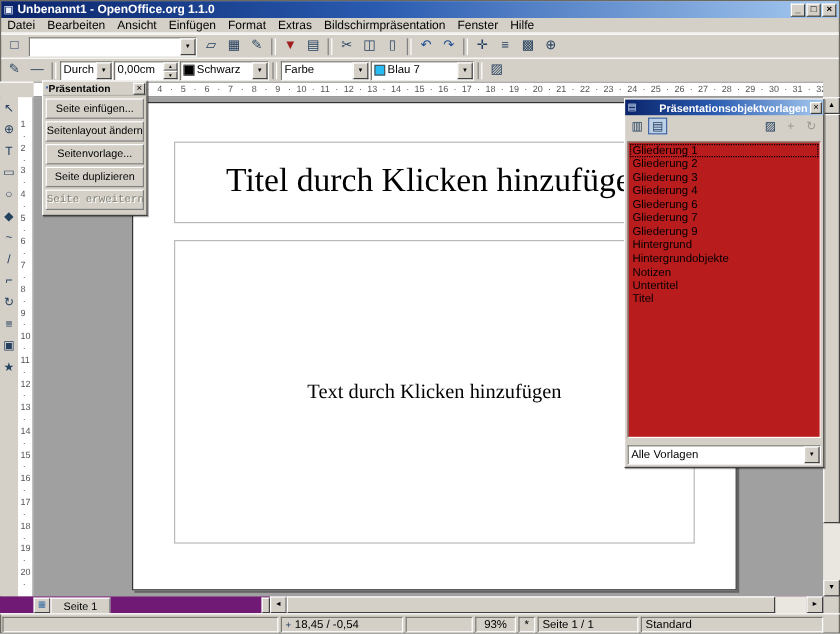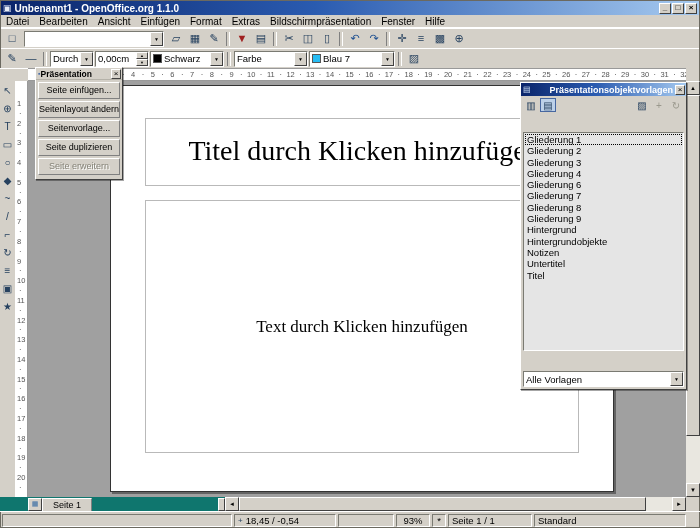--- a/index.html
+++ b/index.html
@@ -62,48 +62,48 @@
 #body-ph{position:absolute;left:34px;top:114px;width:434px;height:253px;border:1px solid #b9b9b9;font-family:"Liberation Serif",serif;font-size:17px;display:flex;align-items:center;justify-content:center;}
 
 
 #palette{position:absolute;left:35px;top:67px;width:88px;z-index:20;background:#d4d0c8;border:1px solid;border-color:#fff #404040 #404040 #fff;box-shadow:1px 1px 0 rgba(0,0,0,.35);padding-bottom:2px;}
 .pal-title{height:12px;display:flex;align-items:center;gap:0;padding:0 1px 0 2px;border-bottom:1px solid #b5b2a9;}
 .pal-ticon{font-size:7px;color:#4a6da8;line-height:1;flex:none;}
 .pal-label{flex:1;font-size:8.5px;font-weight:bold;white-space:nowrap;overflow:hidden;}
 .mini-close{width:10px;height:10px;background:#d4d0c8;border:1px solid;border-color:#fff #404040 #404040 #fff;font-size:8px;line-height:8px;text-align:center;flex:none;}
 .pal-items{padding:2px 2px 0;}
 .pal-item{height:17px;margin-bottom:2px;border:1px solid;border-color:#fff #808080 #808080 #fff;font-size:9px;line-height:15px;text-align:center;white-space:nowrap;overflow:hidden;background:#d4d0c8;}
-.pal-item.disabled{color:#848277;text-shadow:1px 1px 0 #fff;}
+.pal-item.disabled{color:#848277;text-shadow:1px 1px 0 #fff;font-family:Liberation Mono, monospace;}
 
 
 #stylist{position:absolute;left:520px;top:82px;width:167px;height:308px;z-index:30;background:#d4d0c8;border:1px solid;border-color:#fff #404040 #404040 #fff;box-shadow:1px 1px 0 rgba(0,0,0,.35);display:flex;flex-direction:column;}
 .sty-title{height:13px;display:flex;align-items:center;gap:2px;padding:0 1px 0 2px;background:linear-gradient(90deg,#0a246a,#2a5bb0 45%,#a6caf0);flex:none;}
 .sty-ticon{color:#cfe0f5;font-size:8px;line-height:1;flex:none;}
 .sty-label{flex:1;color:#fff;font-size:9px;font-weight:bold;white-space:nowrap;overflow:hidden;text-align:right;}
 .sty-toolbar{height:18px;display:flex;align-items:center;padding:1px 2px;gap:1px;flex:none;}
 .sty-icons{display:flex;gap:1px;align-items:center;}
 .sty-icon{width:16px;height:14px;display:inline-flex;align-items:center;justify-content:center;font-size:10px;color:#26415f;flex:none;}
 .sty-icon.active{background:#bcd0e8;border:1px solid #4767a0;}
 .sty-icon.disabled{color:#9a988d;}
 .sty-spacer{flex:1;}
-.sty-list{flex:1;margin:18px 2px;border:1px solid;border-color:#7a7a72 #fff #fff #7a7a72;background:#e5e5e5;overflow:hidden;padding:1px;}
+.sty-list{flex:1;margin:4px 2px;border:1px solid;border-color:#7a7a72 #fff #fff #7a7a72;background:#b91c1c;overflow:hidden;padding:1px;}
 .sty-item{font-size:9.5px;line-height:11.3px;padding:0 2px;white-space:nowrap;}
 .sty-item.focused{outline:1px dotted #000;outline-offset:-1px;}
 .sty-filter{margin:2px;height:16px;flex:none;display:flex;}
 
 
 #vscroll{position:absolute;left:686px;top:81px;width:14px;height:416px;background:#d4d0c8;display:flex;flex-direction:column;z-index:5;}
 .sb-btn{width:14px;height:14px;background:#d4d0c8;border:1px solid;border-color:#fff #404040 #404040 #fff;display:inline-flex;align-items:center;justify-content:center;font-size:6px;flex:none;}
 .sb-track{position:relative;background:#e9e7e0;}
 .sb-track.v{flex:1;width:14px;}
 .sb-track.h{flex:1;height:14px;}
 .sb-thumb{position:absolute;background:#d4d0c8;border:1px solid;border-color:#fff #404040 #404040 #fff;}
 .sb-thumb.v{left:0;top:0;width:14px;height:88%;}
 .sb-thumb.h{left:0;top:0;height:14px;width:94%;}
-#bottomrow{position:absolute;left:0;top:497px;width:686px;height:14px;display:flex;align-items:center;padding-left:28px;background:#0f766e;}
+#bottomrow{position:absolute;left:0;top:497px;width:686px;height:14px;display:flex;align-items:center;padding-left:28px;background:#701a75;}
 .view-btn{width:14px;height:13px;background:#d4d0c8;border:1px solid;border-color:#fff #404040 #404040 #fff;font-size:7px;display:inline-flex;align-items:center;justify-content:center;color:#3a6ea5;flex:none;}
 .page-tab{height:13px;padding:0 10px;background:#d4d0c8;border:1px solid #808080;border-bottom:none;border-top-color:#fff;border-left-color:#fff;font-size:9px;line-height:12px;white-space:nowrap;flex:none;}
 .tab-filler{width:126px;height:13px;flex:none;}
 .splitter{width:7px;height:13px;background:#d4d0c8;border:1px solid;border-color:#fff #404040 #404040 #fff;flex:none;}
 
 
 #statusbar{position:absolute;left:0;top:511px;width:700px;height:17px;border-top:1px solid #fff;display:flex;align-items:center;padding:0 2px;gap:2px;font-size:9.5px;}
 .st-cell{height:13px;border:1px solid;border-color:#7a7a72 #fff #fff #7a7a72;background:#d4d0c8;display:inline-flex;align-items:center;padding:0 3px;white-space:nowrap;overflow:hidden;flex:none;}
 .hint{width:230px;}
 .pos{width:102px;gap:3px;}
@@ -427,21 +427,20 @@
       </span>
   </div>
   <div class="sty-list" data-name="style-list">
 
   <div class="sty-item focused" data-name="style-entry">Gliederung 1</div>
       <div class="sty-item" data-name="style-entry">Gliederung 2</div>
       <div class="sty-item" data-name="style-entry">Gliederung 3</div>
       <div class="sty-item" data-name="style-entry">Gliederung 4</div>
       <div class="sty-item" data-name="style-entry">Gliederung 6</div>
       <div class="sty-item" data-name="style-entry">Gliederung 7</div>
-      <div class="sty-item" data-name="style-entry">Gliederung 8</div>
       <div class="sty-item" data-name="style-entry">Gliederung 9</div>
       <div class="sty-item" data-name="style-entry">Hintergrund</div>
       <div class="sty-item" data-name="style-entry">Hintergrundobjekte</div>
       <div class="sty-item" data-name="style-entry">Notizen</div>
       <div class="sty-item" data-name="style-entry">Untertitel</div>
       <div class="sty-item" data-name="style-entry">Titel</div>
     </div>
   <div class="sty-filter combo" data-name="style-filter-combobox">
     <span class="combo-text" data-name="style-filter-value">Alle Vorlagen</span>
     <span class="combo-btn" data-name="style-filter-dropdown-icon">▼</span>

